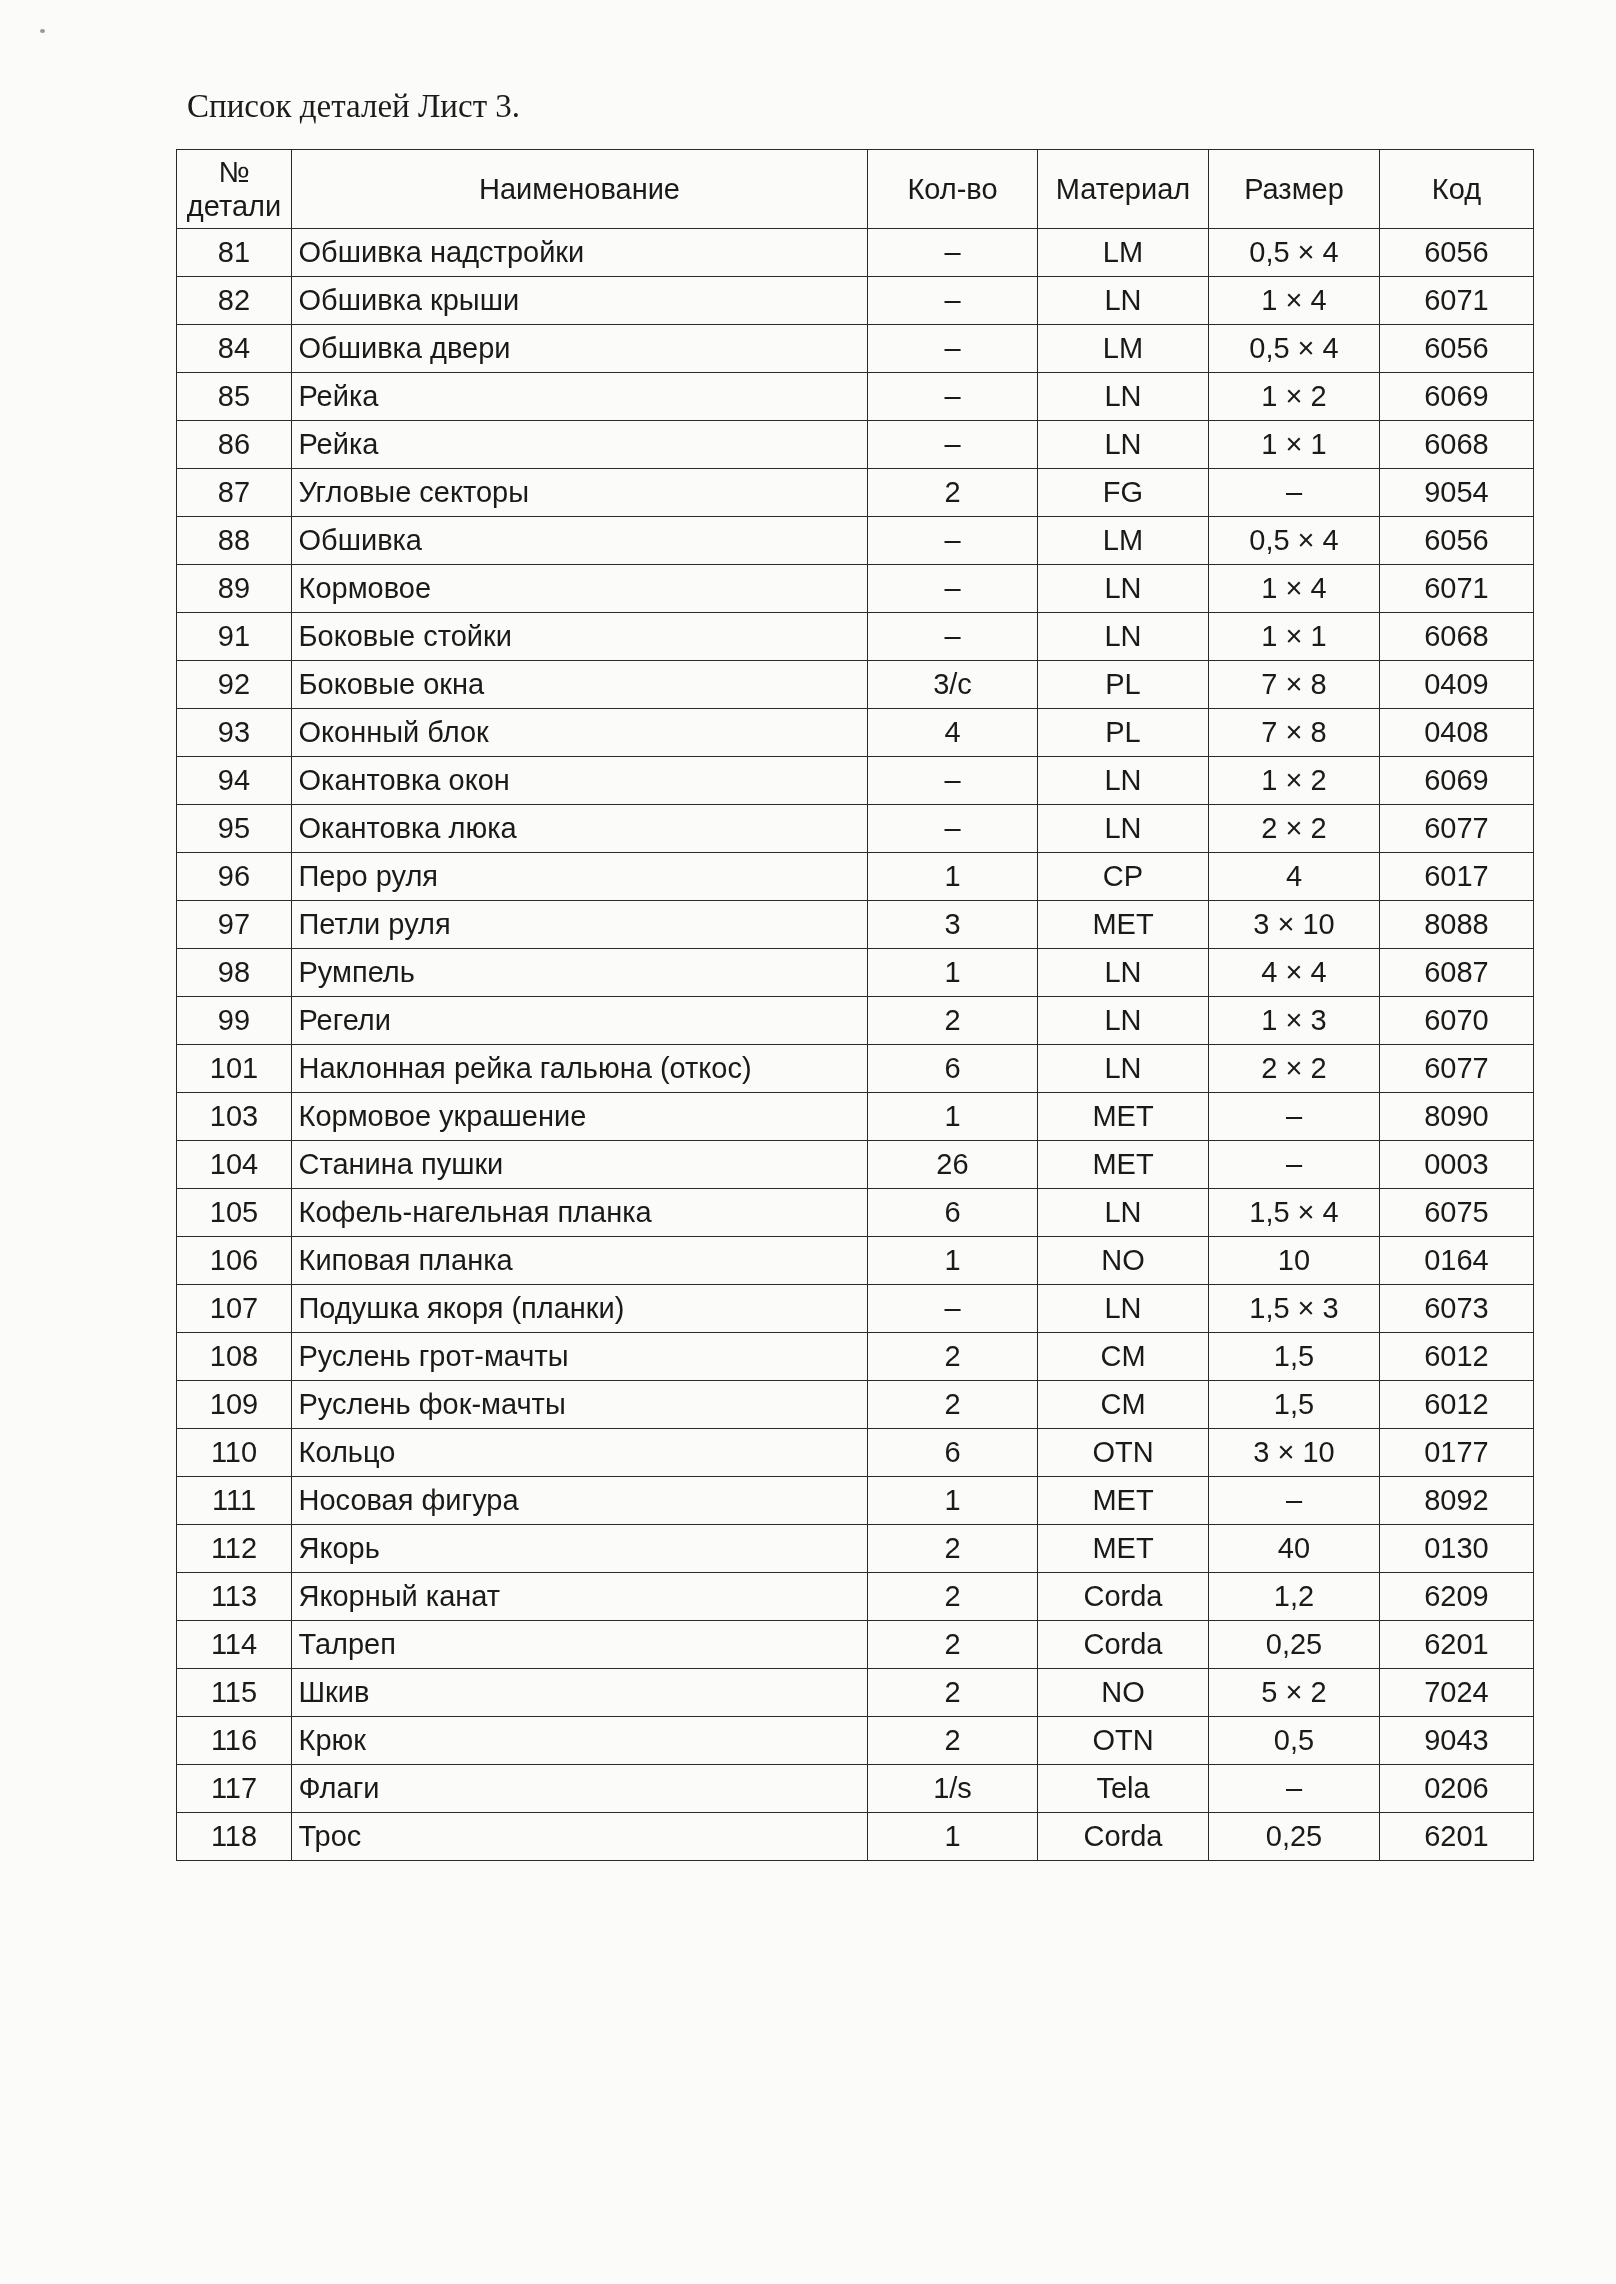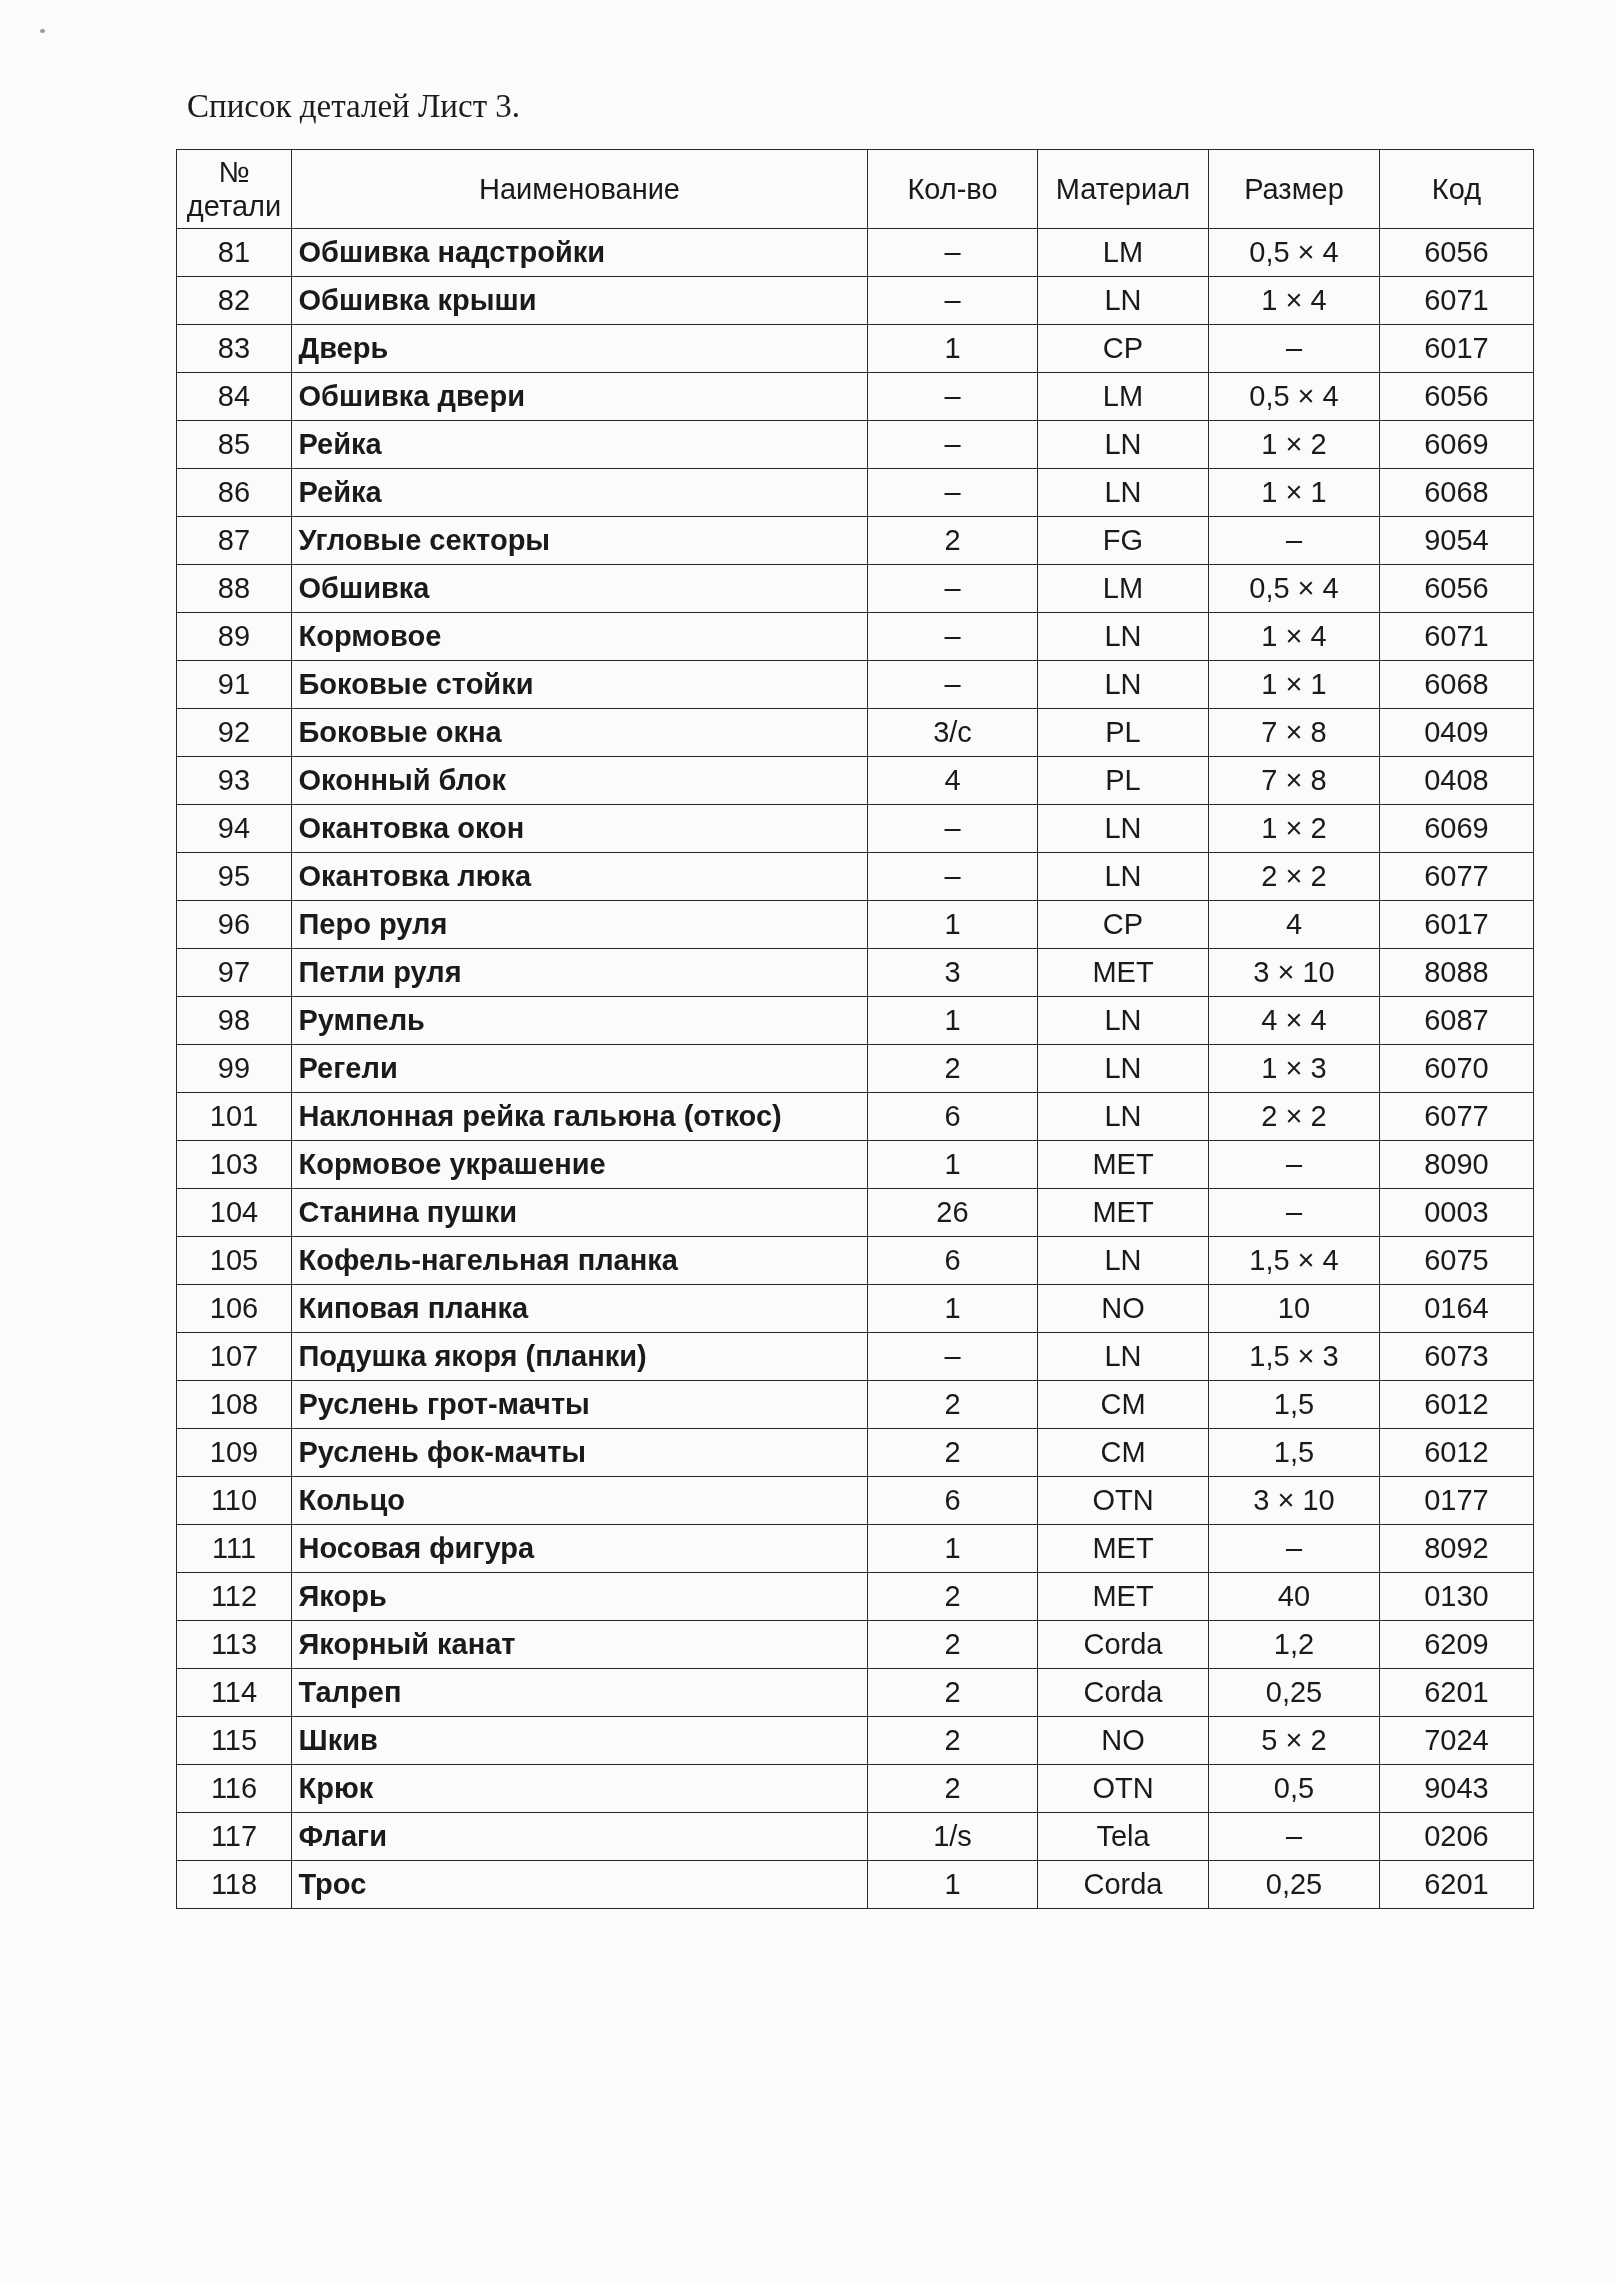--- a/index.html
+++ b/index.html
@@ -34,21 +34,21 @@
     padding: 0;
     line-height: 1;
     text-align: center;
     vertical-align: middle;
   }
   table.parts thead th {
     height: 78px;
     font-size: 29px;
     line-height: 1.18;
   }
-  table.parts td.name { text-align: left; padding-left: 6.5px; font-weight: bold; }
+  table.parts td.name { text-align: left; padding-left: 6.5px; }
   col.c-num { width: 115px; }
   col.c-name { width: 576px; }
   col.c-qty { width: 170px; }
   col.c-mat { width: 171px; }
   col.c-size { width: 171px; }
   col.c-code { width: 154px; }
   .speck { position: absolute; width: 4.6px; height: 3.9px; border-radius: 50%; background: #999; }
 </style>
 </head>
 <body>
@@ -90,28 +90,20 @@
       </tr>
       <tr>
         <td>82</td>
         <td class="name">Обшивка крыши</td>
         <td>–</td>
         <td>LN</td>
         <td>1 × 4</td>
         <td>6071</td>
       </tr>
       <tr>
-        <td>83</td>
-        <td class="name">Дверь</td>
-        <td>1</td>
-        <td>CP</td>
-        <td>–</td>
-        <td>6017</td>
-      </tr>
-      <tr>
         <td>84</td>
         <td class="name">Обшивка двери</td>
         <td>–</td>
         <td>LM</td>
         <td>0,5 × 4</td>
         <td>6056</td>
       </tr>
       <tr>
         <td>85</td>
         <td class="name">Рейка</td>

